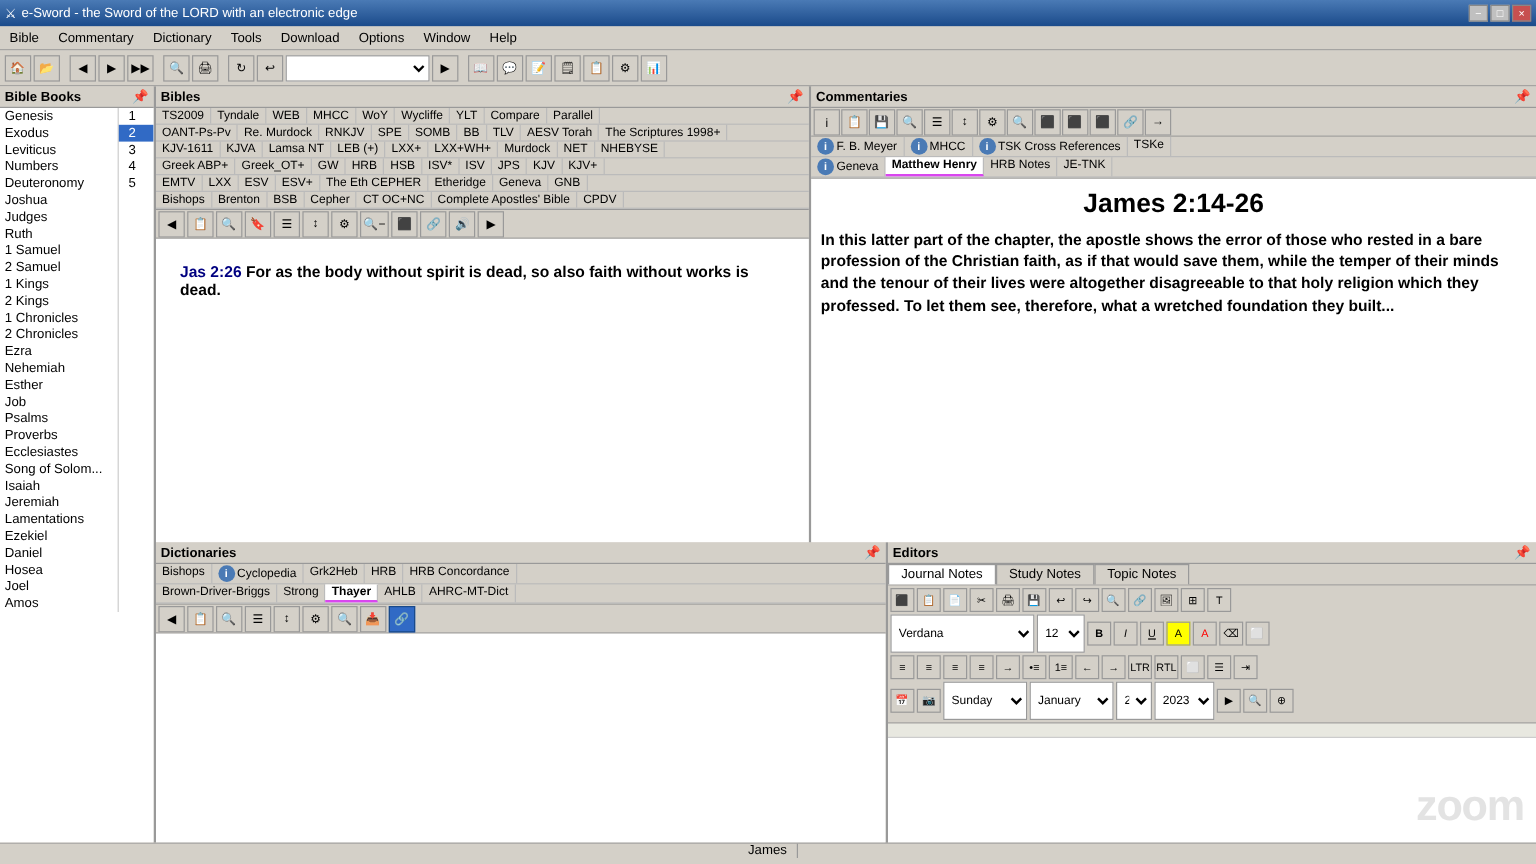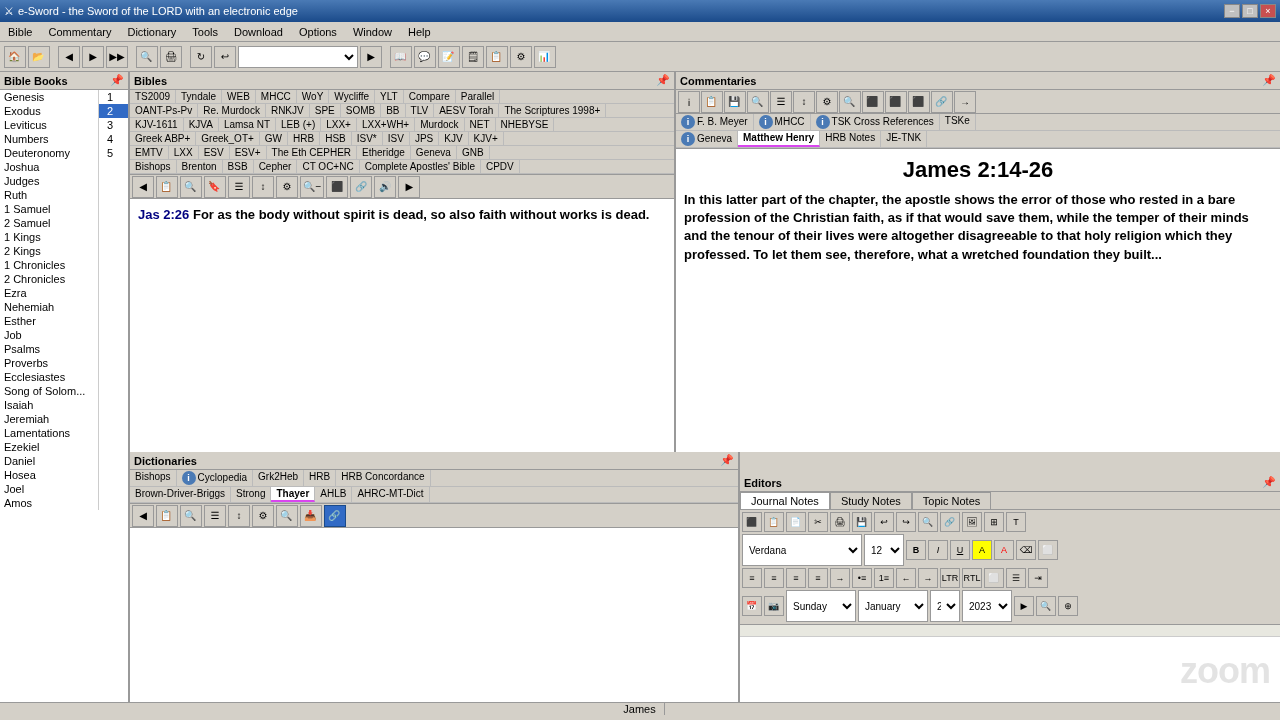--- a/index.html
+++ b/index.html
@@ -39,21 +39,21 @@
     #top-section { display: flex; height: 380px; }
     
     
     #bibles-panel { flex: 1; border-right: 2px solid #999; display: flex; flex-direction: column; }
     #bibles-header { background: #d4d0c8; border-bottom: 1px solid #999; padding: 2px 4px; display: flex; align-items: center; justify-content: space-between; font-size: 11px; font-weight: bold; }
     #bibles-tabs { background: #d4d0c8; border-bottom: 1px solid #999; }
     .tab-row { display: flex; flex-wrap: wrap; border-bottom: 1px solid #bbb; }
     .tab-item { padding: 1px 5px; font-size: 10px; cursor: pointer; border-right: 1px solid #bbb; }
     .tab-item.active { background: white; font-weight: bold; border-bottom: 2px solid #d946ef; }
     #bibles-toolbar { background: #d4d0c8; height: 24px; border-bottom: 1px solid #999; display: flex; align-items: center; gap: 2px; padding: 0 2px; }
-    #bibles-content { flex: 1; background: white; overflow-y: auto; padding: 8px; }
+    #bibles-content { flex: 1; background: white; overflow-y: auto; padding: 20px; }
     .verse-ref { color: navy; font-weight: bold; font-size: 13px; }
     .verse-text { font-size: 13px; font-weight: bold; color: #000; }
     
     
     #commentaries-panel { width: 604px; display: flex; flex-direction: column; }
     #commentaries-header { background: #d4d0c8; border-bottom: 1px solid #999; padding: 2px 4px; display: flex; align-items: center; justify-content: space-between; font-size: 11px; font-weight: bold; }
     #commentaries-tabs { background: #d4d0c8; border-bottom: 1px solid #999; }
     #commentaries-content { flex: 1; background: white; overflow-y: auto; padding: 8px; }
     .commentary-title { font-size: 22px; font-weight: bold; text-align: center; margin-bottom: 8px; }
     .commentary-text { font-size: 13px; font-weight: bold; color: #000; line-height: 1.4; }
@@ -62,21 +62,21 @@
     #bottom-section { display: flex; flex: 1; }
     
     
     #dictionaries-panel { flex: 1; border-right: 2px solid #999; display: flex; flex-direction: column; }
     #dictionaries-header { background: #d4d0c8; border-bottom: 1px solid #999; padding: 2px 4px; display: flex; align-items: center; justify-content: space-between; font-size: 11px; font-weight: bold; }
     #dict-tabs { background: #d4d0c8; border-bottom: 1px solid #999; }
     #dict-toolbar { background: #d4d0c8; height: 24px; border-bottom: 1px solid #999; display: flex; align-items: center; gap: 2px; padding: 0 2px; }
     #dict-content { flex: 1; background: white; }
     
     
-    #editors-panel { width: 540px; display: flex; flex-direction: column; margin-top: 22px; }
+    #editors-panel { width: 540px; display: flex; flex-direction: column; }
     #editors-header { background: #d4d0c8; border-bottom: 1px solid #999; padding: 2px 4px; display: flex; align-items: center; justify-content: space-between; font-size: 11px; font-weight: bold; }
     #editors-tabs { background: #d4d0c8; border-bottom: 1px solid #999; display: flex; }
     .editor-tab { padding: 2px 10px; font-size: 11px; cursor: pointer; border: 1px solid #999; border-bottom: none; background: #d4d0c8; }
     .editor-tab.active { background: white; }
     #editors-toolbar { background: #d4d0c8; border-bottom: 1px solid #999; padding: 2px; }
     #editors-toolbar-row1 { display: flex; gap: 2px; align-items: center; margin-bottom: 2px; }
     #editors-toolbar-row2 { display: flex; gap: 2px; align-items: center; margin-bottom: 2px; }
     #editors-toolbar-row3 { display: flex; gap: 2px; align-items: center; }
     .ed-btn { height: 20px; min-width: 20px; background: #d4d0c8; border: 1px solid #999; display: flex; align-items: center; justify-content: center; cursor: pointer; font-size: 9px; }
     .ed-dropdown { height: 32px; background: white; border: 1px solid #999; font-size: 10px; padding: 0 2px; }

